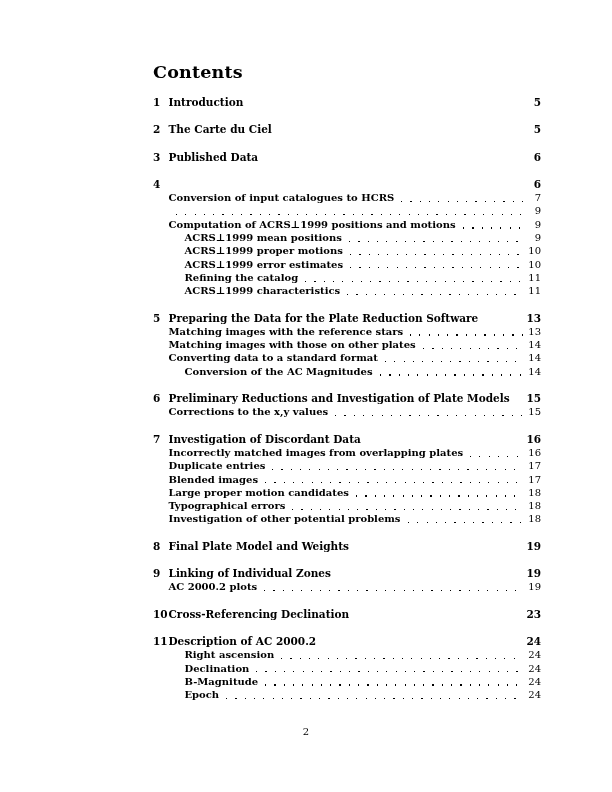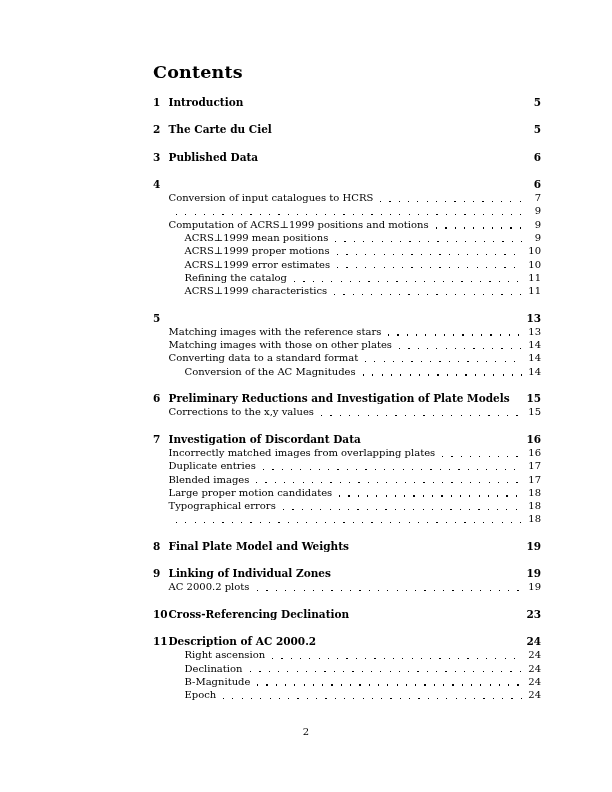--- a/index.html
+++ b/index.html
@@ -44,21 +44,21 @@
   .spacer { flex: 1 1 auto; }
   .sub-row {
     display: flex;
     align-items: baseline;
     font-size: 10px;
     line-height: 13.3px;
     white-space: nowrap;
   }
   .sub-row.lvl1 { padding-left: 15.5px; }
   .sub-row.lvl2 { padding-left: 31.5px; justify-content: flex-end; }
-  .sub-title { flex: 0 0 auto; }
+  .sub-title { flex: 0 0 auto; font-weight: bold; }
   .leader {
     flex: 1 1 auto;
     height: 1.2px;
     align-self: flex-end;
     margin: 0 5px 2.5px 7px;
     background-image: repeating-linear-gradient(
       to right,
       #000 0, #000 1.2px,
       transparent 1.2px, transparent 9.3px
     );
@@ -141,20 +141,21 @@
           <span class="leader"></span>
           <span class="pg">11</span>
         </div>
         <div class="sub-row lvl2">
           <span class="sub-title">ACRS⊥1999 characteristics</span>
           <span class="leader"></span>
           <span class="pg">11</span>
         </div>
         <div class="sec-row">
           <span class="sec-num">5</span>
+          <span class="sec-title">Preparing the Data for the Plate Reduction Software</span>
           <span class="spacer"></span>
           <span class="pg">13</span>
         </div>
         <div class="sub-row lvl1">
           <span class="sub-title">Matching images with the reference stars</span>
           <span class="leader"></span>
           <span class="pg">13</span>
         </div>
         <div class="sub-row lvl1">
           <span class="sub-title">Matching images with those on other plates</span>
@@ -207,20 +208,21 @@
           <span class="sub-title">Large proper motion candidates</span>
           <span class="leader"></span>
           <span class="pg">18</span>
         </div>
         <div class="sub-row lvl1">
           <span class="sub-title">Typographical errors</span>
           <span class="leader"></span>
           <span class="pg">18</span>
         </div>
         <div class="sub-row lvl1">
+          <span class="sub-title">Investigation of other potential problems</span>
           <span class="leader"></span>
           <span class="pg">18</span>
         </div>
         <div class="sec-row">
           <span class="sec-num">8</span>
           <span class="sec-title">Final Plate Model and Weights</span>
           <span class="spacer"></span>
           <span class="pg">19</span>
         </div>
         <div class="sec-row">

